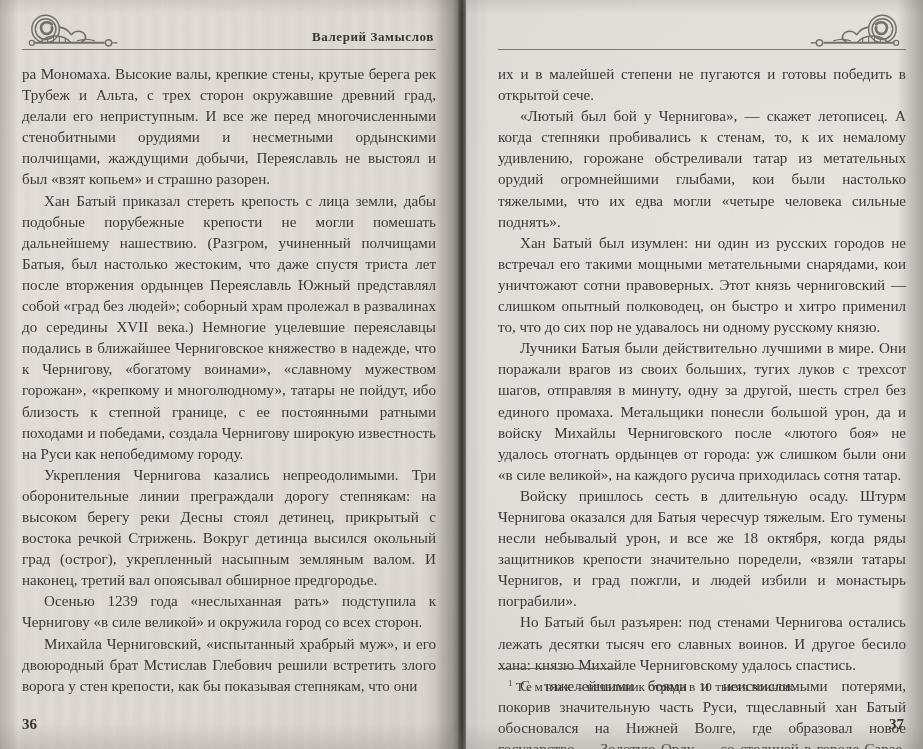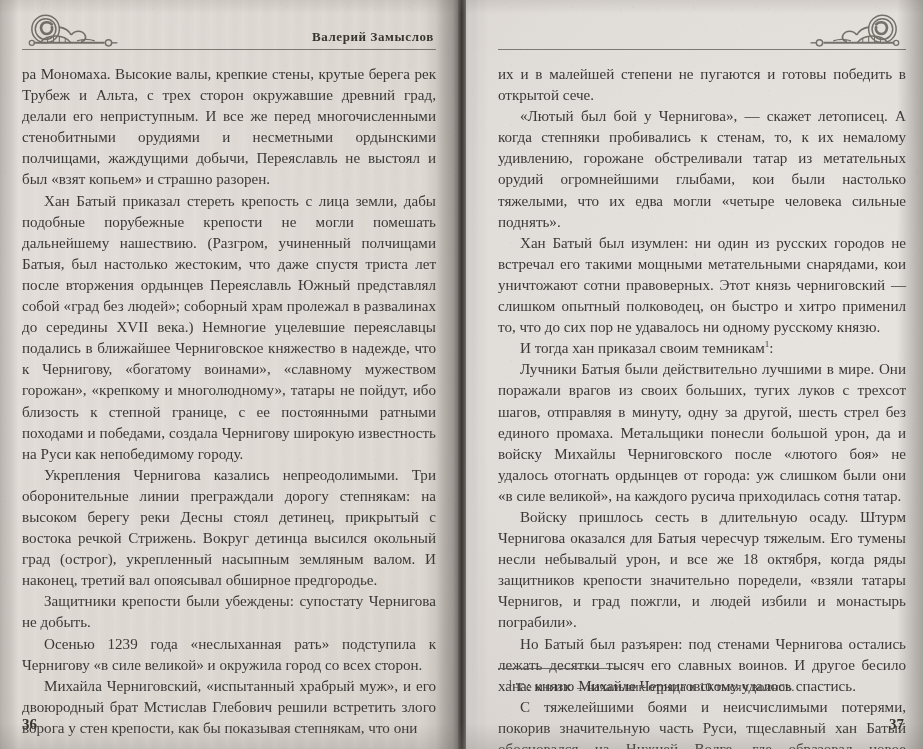--- a/index.html
+++ b/index.html
@@ -283,21 +283,20 @@
         </svg>
       </div>
       <div class="runhead-title">Валерий Замыслов</div>
       <div class="runhead-rule"></div>
     </div>
 
     <div class="body-copy">
       <p class="noindent">ра Мономаха. Высокие валы, крепкие стены, крутые берега рек Трубеж и Альта, с трех сторон окружавшие древний град, делали его неприступным. И все же перед многочисленными стенобитными орудиями и несметными ордынскими полчищами, жаждущими добычи, Переяславль не выстоял и был «взят копьем» и страшно разорен.</p>
       <p>Хан Батый приказал стереть крепость с лица земли, дабы подобные порубежные крепости не могли помешать дальнейшему нашествию. (Разгром, учиненный полчищами Батыя, был настолько жестоким, что даже спустя триста лет после вторжения ордынцев Переяславль Южный представлял собой «град без людей»; соборный храм пролежал в развалинах до середины XVII века.) Немногие уцелевшие переяславцы подались в ближайшее Черниговское княжество в надежде, что к Чернигову, «богатому воинами», «славному мужеством горожан», «крепкому и многолюдному», татары не пойдут, ибо близость к степной границе, с ее постоянными ратными походами и победами, создала Чернигову широкую известность на Руси как непобедимому городу.</p>
       <p>Укрепления Чернигова казались непреодолимыми. Три оборонительные линии преграждали дорогу степнякам: на высоком берегу реки Десны стоял детинец, прикрытый с востока речкой Стрижень. Вокруг детинца высился окольный град (острог), укрепленный насыпным земляным валом. И наконец, третий вал опоясывал обширное предгородье.</p>
-      <p>Защитники крепости были убеждены: супостату Чернигова не добыть.</p>
       <p>Осенью 1239 года «неслыханная рать» подступила к Чернигову «в силе великой» и окружила город со всех сторон.</p>
       <p>Михайла Черниговский, «испытанный храбрый муж», и его двоюродный брат Мстислав Глебович решили встретить злого ворога у стен крепости, как бы показывая степнякам, что они</p>
     </div>
 
     <div class="folio folio-left">36</div>
   </div>
 
   <div class="column" id="col-right">
 
     <div class="runhead runhead-right">
@@ -320,21 +319,20 @@
         </svg>
       </div>
       <div class="runhead-rule"></div>
     </div>
 
     <div class="body-copy">
       <p class="noindent">их и в малейшей степени не пугаются и готовы победить в открытой сече.</p>
       <p>«Лютый был бой у Чернигова», — скажет летописец. А когда степняки пробивались к стенам, то, к их немалому удивлению, горожане обстреливали татар из метательных орудий огромнейшими глыбами, кои были настолько тяжелыми, что их едва могли «четыре человека сильные поднять».</p>
       <p>Хан Батый был изумлен: ни один из русских городов не встречал его такими мощными метательными снарядами, кои уничтожают сотни правоверных. Этот князь черниговский — слишком опытный полководец, он быстро и хитро применил то, что до сих пор не удавалось ни одному русскому князю.</p>
 
-      <p><span>И тогда хан приказал своим темникам</span><sup class="fn">1</sup><span>:</span></p>
 
       <p>Лучники Батыя были действительно лучшими в мире. Они поражали врагов из своих больших, тугих луков с трехсот шагов, отправляя в минуту, одну за другой, шесть стрел без единого промаха. Метальщики понесли большой урон, да и войску Михайлы Черниговского после «лютого боя» не удалось отогнать ордынцев от города: уж слишком были они «в силе великой», на каждого русича приходилась сотня татар.</p>
       <p>Войску пришлось сесть в длительную осаду. Штурм Чернигова оказался для Батыя чересчур тяжелым. Его тумены несли небывалый урон, и все же 18 октября, когда ряды защитников крепости значительно поредели, «взяли татары Чернигов, и град пожгли, и людей избили и монастырь пограбили».</p>
       <p>Но Батый был разъярен: под стенами Чернигова остались лежать десятки тысяч его славных воинов. И другое бесило хана: князю Михайле Черниговскому удалось спастись.</p>
       <p>С тяжелейшими боями и неисчислимыми потерями, покорив значительную часть Руси, тщеславный хан Батый обосновался на Нижней Волге, где образовал новое государство — Золотую Орду — со столицей в городе Сарае. Земли, подвластные Золотой</p>
     </div>
 
     <div class="footnote">
       <div class="footnote-rule"></div>
       <div class="footnote-text"><sup class="fn">1</sup>&nbsp;<span class="spaced">Темник</span> <span>– начальник отряда в 10 тысяч воинов.</span></div>

